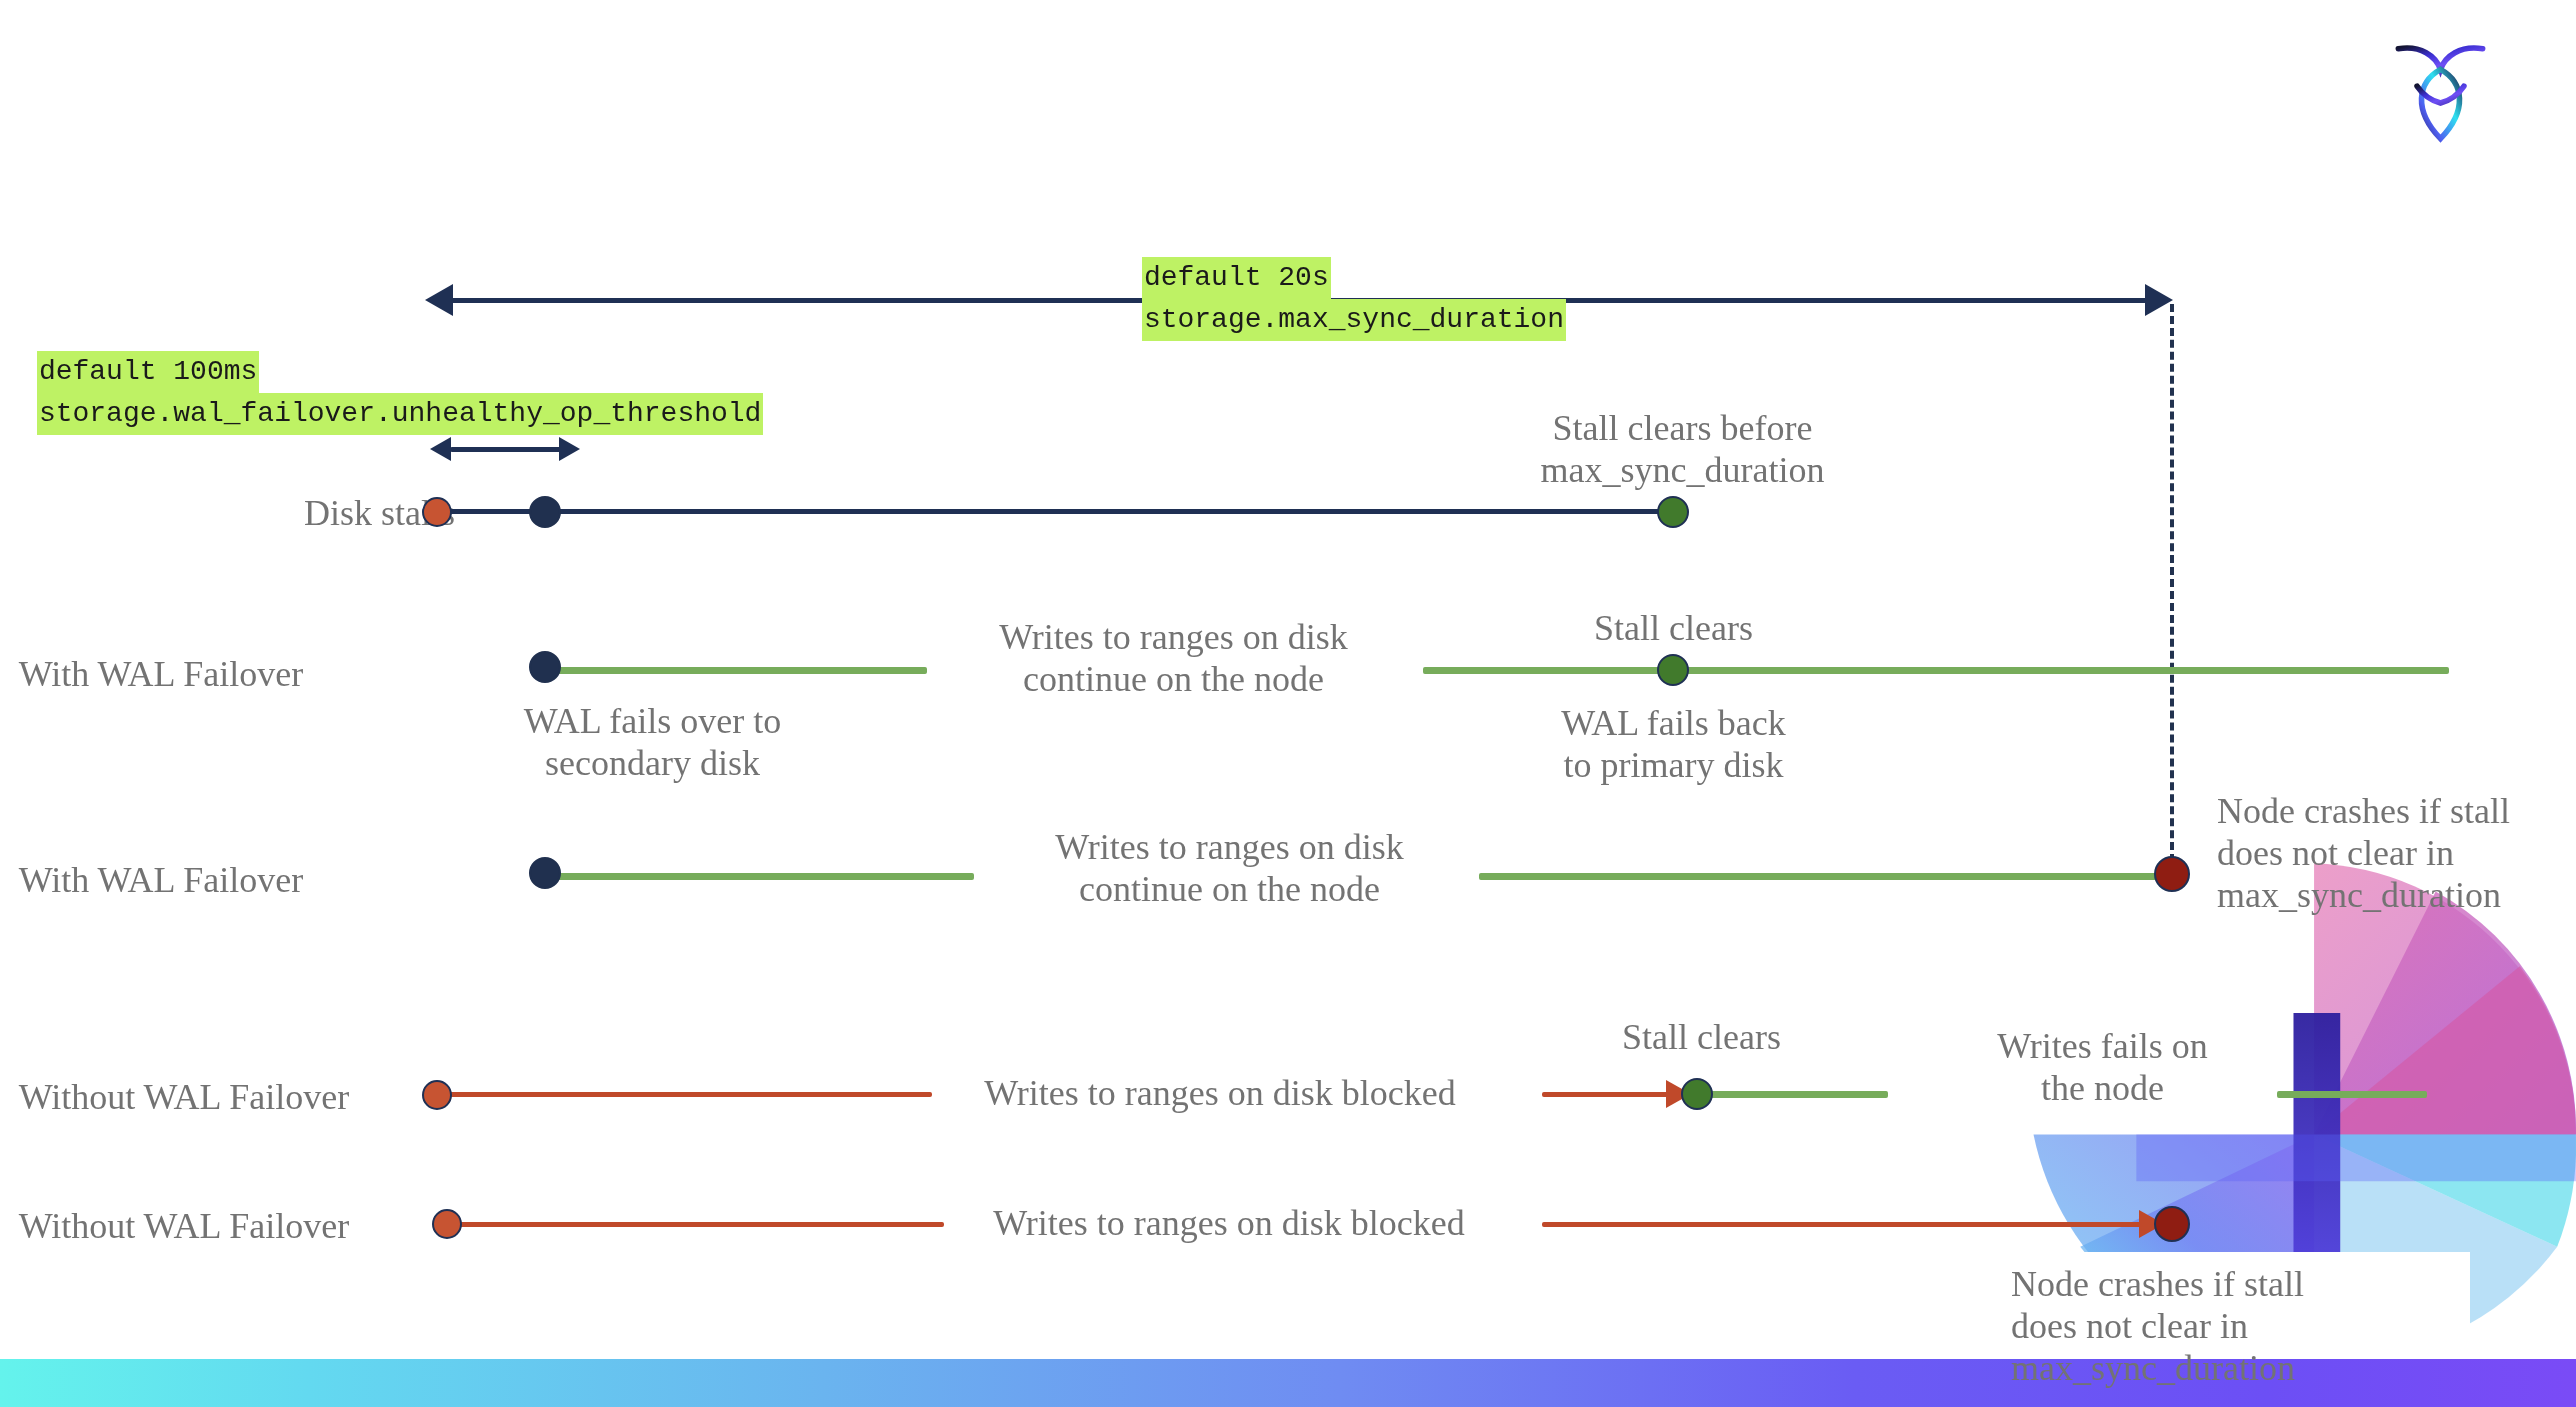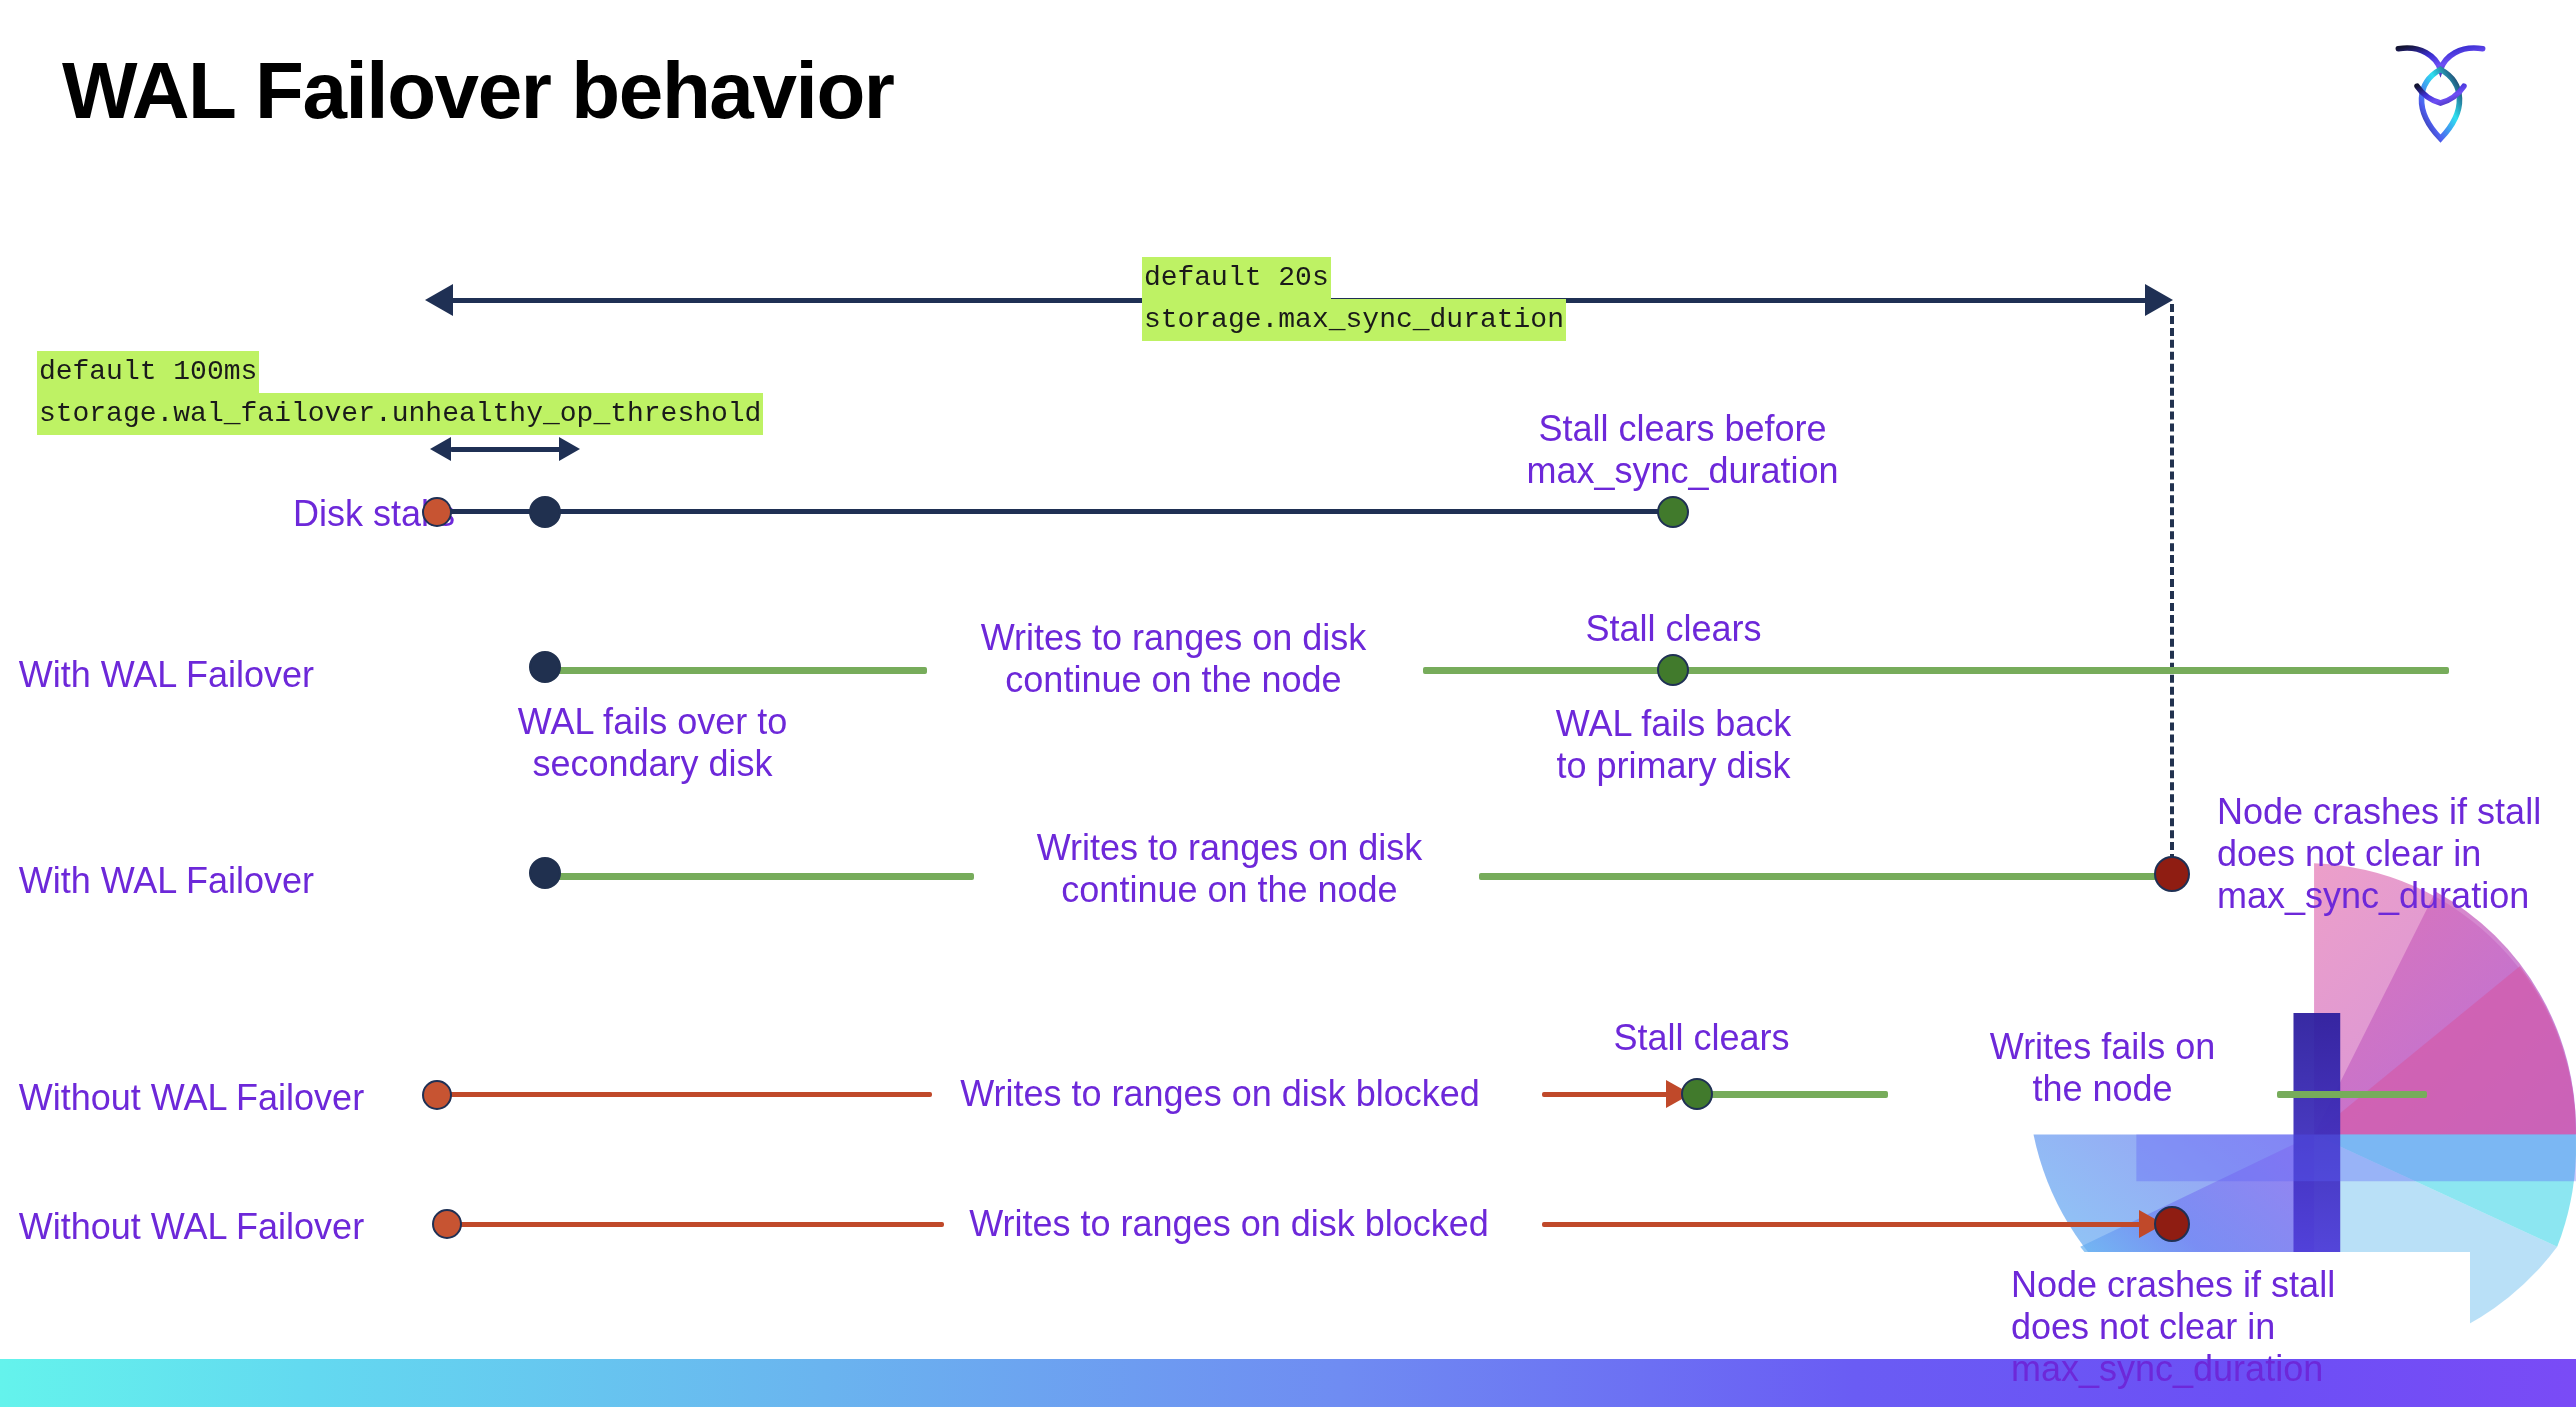--- a/index.html
+++ b/index.html
@@ -55,22 +55,22 @@
     left: 0;
     bottom: 0;
     width: 2576px;
     height: 49px;
     background: linear-gradient(90deg,#64f3ec 0%, #63d9f0 12%, #6ab4ef 32%, #6f8cf2 52%, #6a5cf4 72%, #6c4ff5 88%, #7a4bf6 100%);
   }
 
   
   .lbl {
     position: absolute;
-    color: #6d28d9;
-    font-family: Liberation Sans, sans-serif;
+    color: #737373;
+    font-family: Liberation Serif, serif;
     line-height: 1.16;
     white-space: pre-line;
   }
   .row-label {
     font-size: 36px;
     text-align: left;
   }
   .note {
     font-size: 36px;
     text-align: center;
@@ -157,21 +157,20 @@
     width: 505px;
     height: 155px;
     background: #ffffff;
   }
 </style>
 </head>
 <body>
 
 <div id="slide">
 
-  <div id="title">WAL Failover behavior</div>
 
   <svg id="logo" viewBox="0 0 110 130">
     <defs>
       <linearGradient id="lg1" x1="0" y1="0" x2="1" y2="1">
         <stop offset="0%" stop-color="#131432"></stop>
         <stop offset="35%" stop-color="#3b2fd1"></stop>
         <stop offset="65%" stop-color="#6f4ff6"></stop>
         <stop offset="100%" stop-color="#3f2ea8"></stop>
       </linearGradient>
       <linearGradient id="lg2" x1="1" y1="0" x2="0" y2="1">

